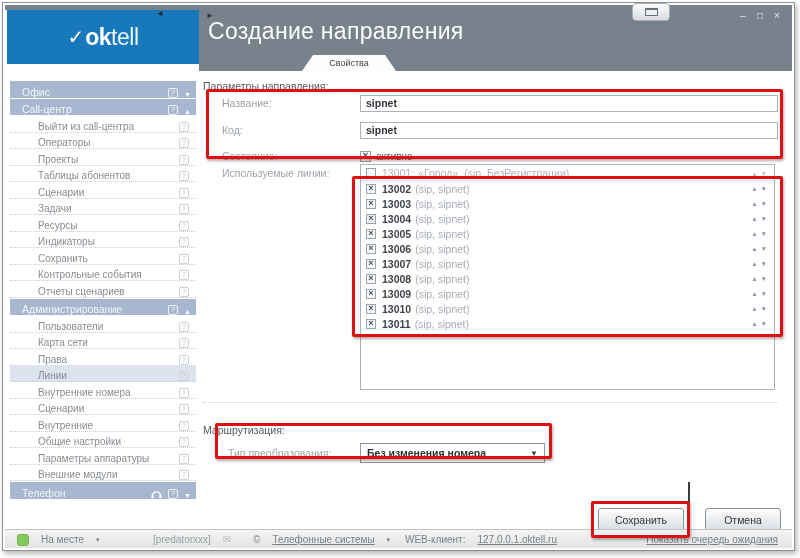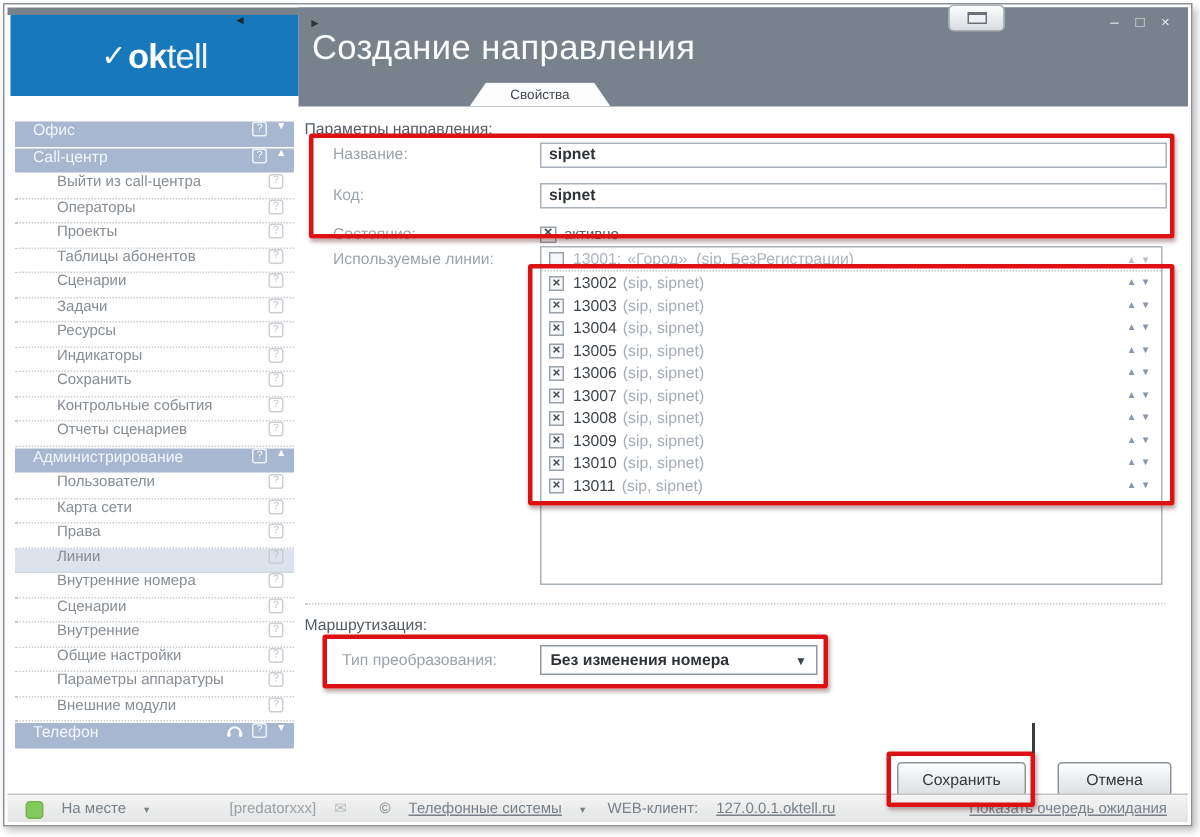--- a/index.html
+++ b/index.html
@@ -22,31 +22,31 @@
   .logo-light { color:#eef4fa; font-size:23px; font-weight:400; letter-spacing:-.5px; }
   .collapse-left { position:absolute; left:151px; top:4px; font-size:8px; color:#22262b; cursor:pointer; }
   .expand-right { position:absolute; left:201px; top:6px; font-size:8px; color:#2e3338; cursor:pointer; }
   .win-title { position:absolute; left:203px; top:13px; color:#fbfcfd; font-size:23px; letter-spacing:.3px; white-space:nowrap; }
   .win-controls { position:absolute; right:10px; top:5px; display:flex; gap:7px; color:#e3e7ea; font-size:10px; }
   .win-controls span { width:10px; text-align:center; cursor:pointer; }
   .detach-btn { position:absolute; left:627px; top:-2px; width:38px; height:18px;
                 border:1px solid #a8adb2; border-radius:4px;
                 background:linear-gradient(#fcfdfd,#d9dde0); display:flex; align-items:center; justify-content:center; }
   .detach-glyph { width:13px; height:8px; border:1px solid #6a7076; border-top-width:2px; background:#eef1f3; }
-  .tab { position:absolute; left:308px; bottom:0; width:94px; height:16px; background:#fdfdfe;
+  .tab { position:absolute; left:297px; bottom:0; width:94px; height:16px; background:#fdfdfe;
          clip-path:polygon(11px 0, 83px 0, 94px 16px, 0 16px);
          display:flex; align-items:center; justify-content:center;
          font-size:9px; color:#3f464e; }
 
   
   .main { display:flex; height:458px; }
 
   
   .sidebar { width:194px; background:#fff; padding-top:9px; }
-  .s-row { height:16.5px; display:flex; align-items:flex-start; margin:0 3px 0 5px; font-size:10px; cursor:pointer; }
+  .s-row { height:16.5px; display:flex; align-items:flex-end; margin:0 3px 0 5px; font-size:10px; cursor:pointer; }
   .s-header { background:#a6b7cf; color:#f3f6fa; font-size:10.5px; padding:0 5px 0 12px; margin-bottom:1px; margin-top:1px; }
   .s-header .s-label { flex:1; }
   .s-item { color:#878d93; padding:0 7px 0 28px; border-bottom:1px dotted #c9cdd2; }
   .s-item .s-label { flex:1; }
   .s-item.selected { background:#dde3ed; border-bottom:1px solid #d3d9e2; }
   .s-help { width:10px; height:10px; border:1px solid rgba(255,255,255,.8); border-radius:2px;
             font-size:7px; line-height:8px; text-align:center; color:#fff; margin-right:6px; }
   .s-help-sq { width:10px; height:10px; border:1px solid #ccd0d5; border-radius:2px;
                font-size:7px; line-height:8px; text-align:center; color:#bcc1c7; }
   .s-tri { font-size:7px; color:#fff; }
@@ -63,33 +63,33 @@
   .chk { width:11px; height:11px; border:1px solid #98a0a8; background:#fbfcfd; display:inline-flex;
          align-items:center; justify-content:center; font-size:10px; font-weight:bold; color:#4a4f54;
          line-height:10px; margin-right:5px; cursor:pointer; }
   .chk-label { font-size:10px; color:#565c63; }
   .state-row { height:16px; }
 
   .lines-row { display:flex; margin-top:0; }
   .lines-label { width:157px; padding:3px 0 0 19px; font-size:10.5px; color:#9da3ab; }
   .listbox { width:415px; height:226px; border:1px solid #aab2bc; background:#fff; overflow:hidden; padding-top:1px; }
   .line-row { display:flex; align-items:center; height:15px; padding:0 4px 0 5px; font-size:10.5px; cursor:default; }
-  .line-row .num { font-weight:normal; color:#3f444a; margin-right:4px; white-space:pre; }
+  .line-row .num { font-weight:bold; color:#3f444a; margin-right:4px; white-space:pre; }
   .line-row .detail { color:#a6acb4; }
   .line-row.unchecked { border-bottom:1px dotted #c3c8ce; }
   .line-row.unchecked .num, .line-row.unchecked .name, .line-row.unchecked .detail { color:#aeb4bc; font-weight:normal; }
   .line-row .name { color:#aeb4bc; margin-right:6px; }
   .line-row .cb { width:10px; height:10px; border:1px solid #9aa2ab; background:#f5f7f9; margin-right:6px;
                   display:inline-flex; align-items:center; justify-content:center; font-size:9px; font-weight:bold;
                   color:#4a4f54; line-height:9px; flex:none; cursor:pointer; }
   .updown { margin-left:auto; font-size:6.5px; color:#8796a8; letter-spacing:3px; cursor:pointer; white-space:nowrap; }
   .line-row.unchecked .updown { color:#b9c2cd; }
 
   .dotted-hr { border-top:1px dotted #c9cdd2; width:574px; margin-top:12px; }
-  .routing-label { margin-top:8px; }
+  .routing-label { margin-top:21px; }
   .r-row { display:flex; align-items:center; margin-top:7px; }
   .r-label { width:157px; padding-left:25px; font-size:10.5px; color:#9da3ab; }
   .dropdown { width:185px; height:20px; border:1px solid #8f99a4; background:#fff; display:flex;
               align-items:center; padding:0 6px; cursor:pointer; }
   .dropdown .dd-text { flex:1; font-size:10.5px; font-weight:bold; color:#2f3338; }
   .dropdown .dd-arrow { font-size:8px; color:#3c4650; }
 
   .btn { position:absolute; height:23px; border:1px solid #8b939b; border-radius:3px;
          background:linear-gradient(#ffffff,#eceef0 45%,#dde0e3); font-size:10.5px; color:#32373c;
          font-family:inherit; cursor:pointer; box-shadow:inset 0 1px 0 #fff; }

